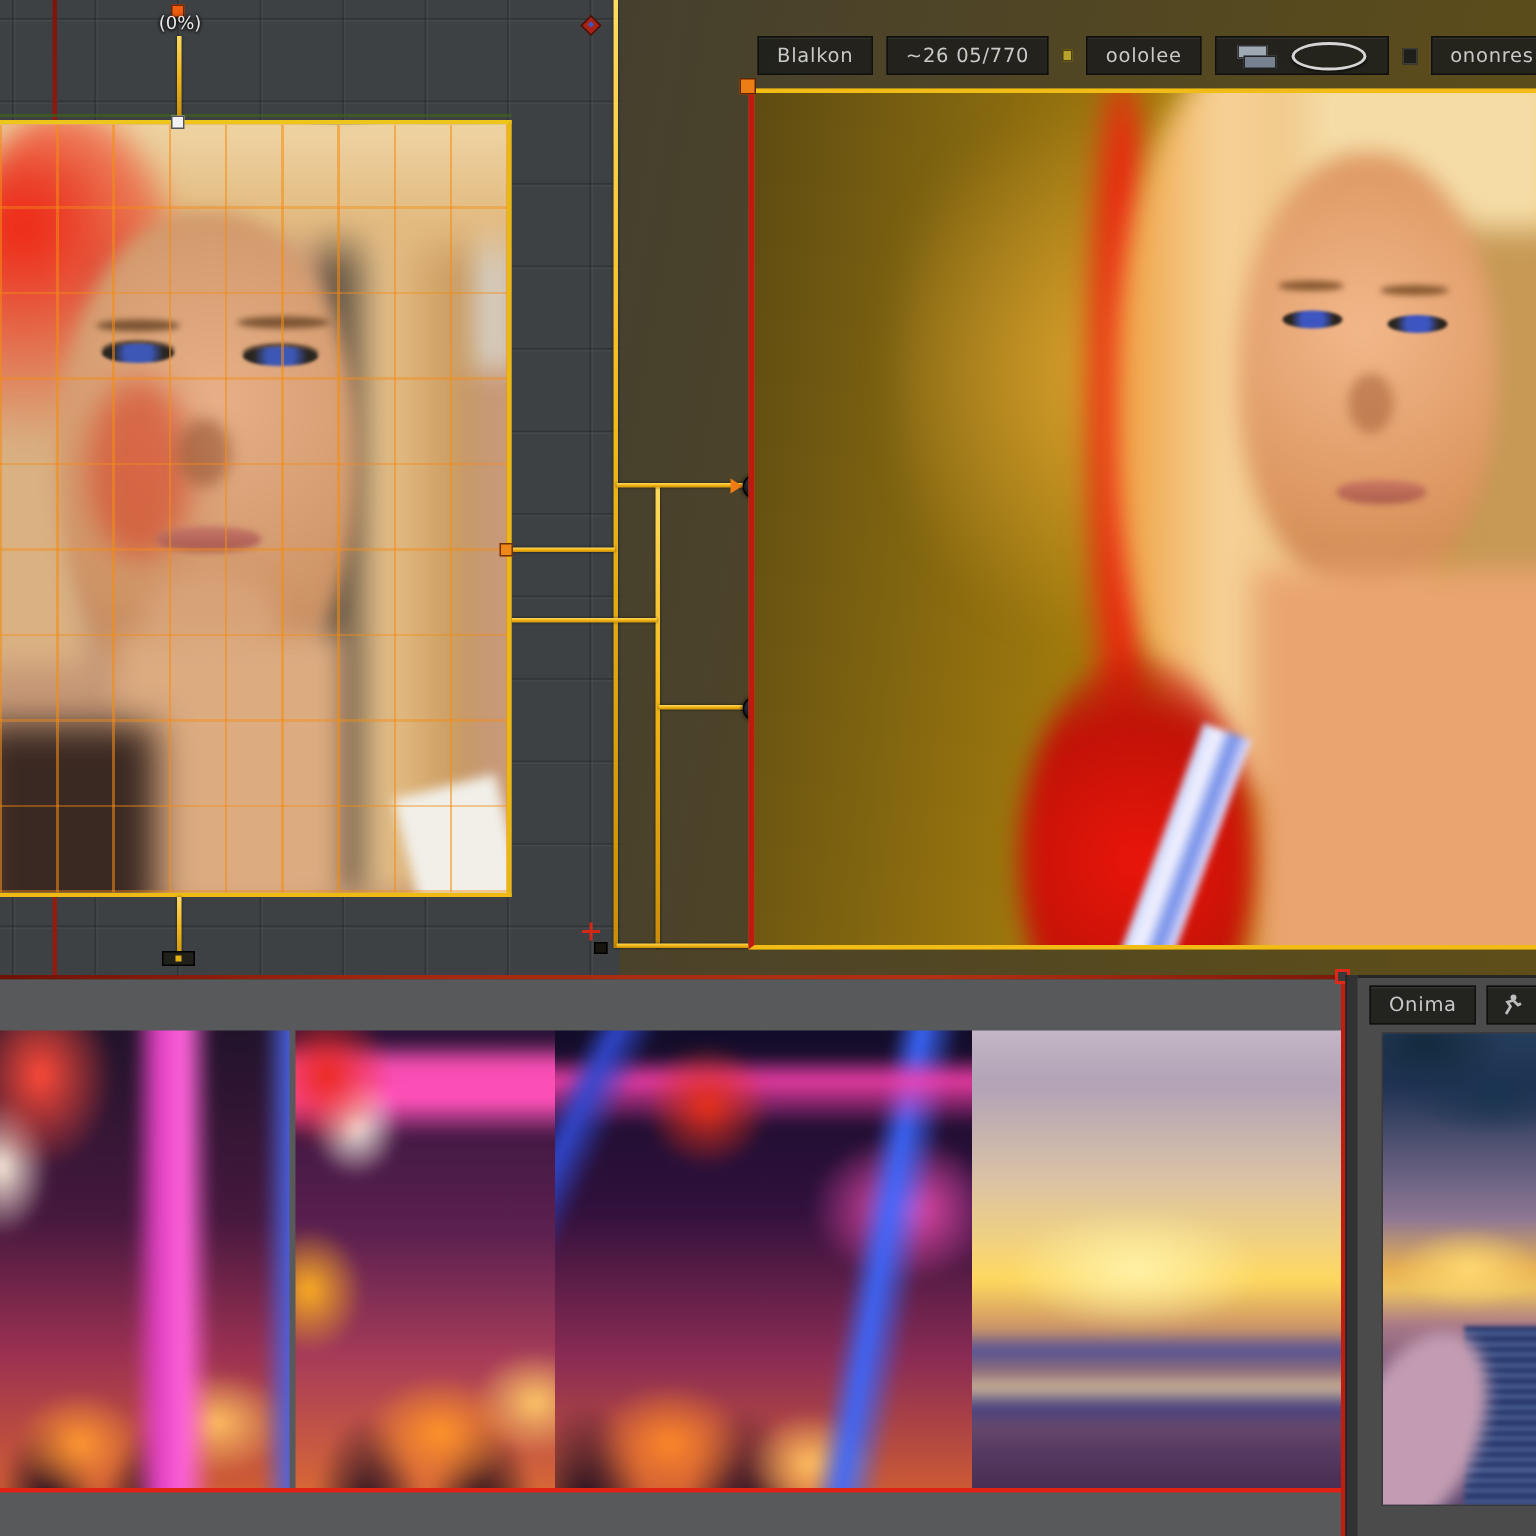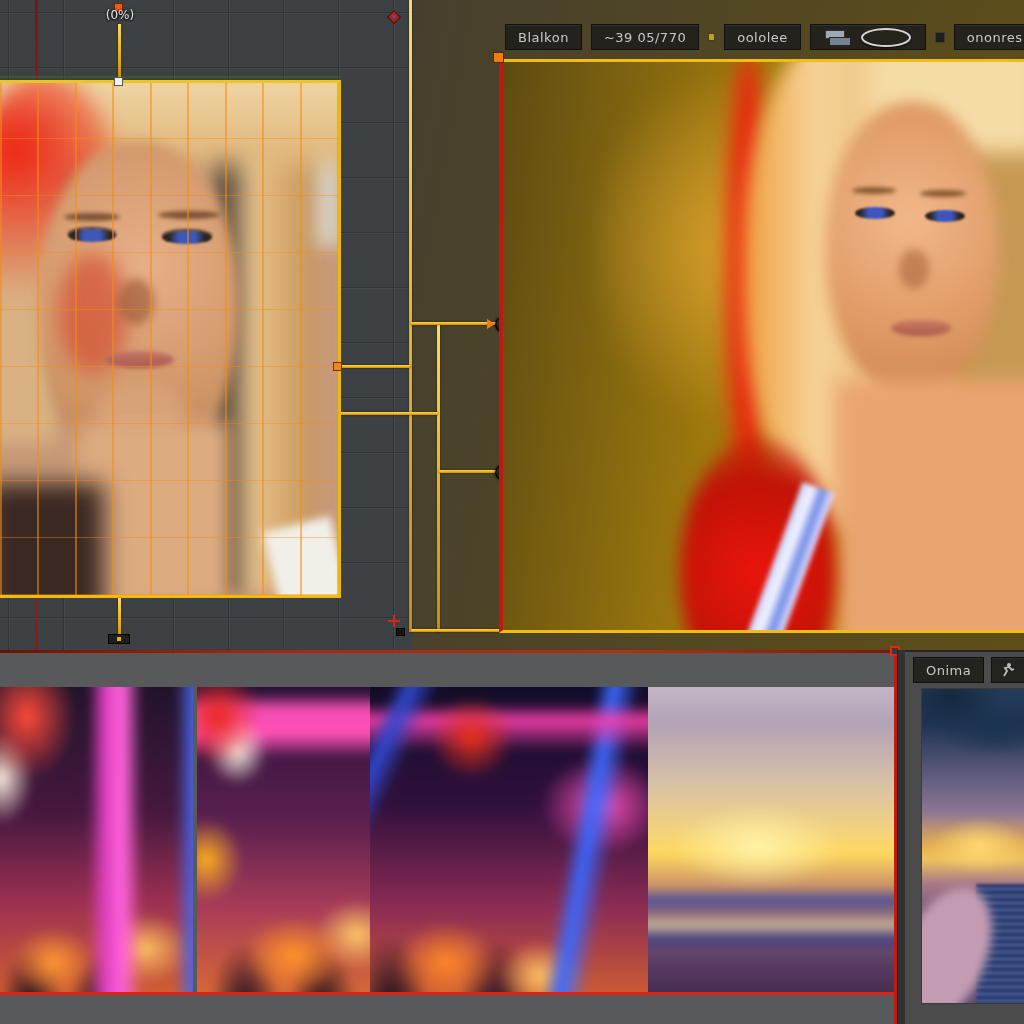--- a/index.html
+++ b/index.html
@@ -282,21 +282,21 @@
       <div id="rp-shoulder-red" class="rp"></div>
       <div id="rp-strap" class="rp"></div>
     </div>
     <div id="rp-corner-handle" class="abs sq"></div>
 
     <div id="toolbar" class="abs">
       <div class="tseg">
         <span class="label-text">Blalkon</span>
       </div>
       <div class="tseg">
-        <span class="label-text">~39 05/770</span>
+        <span class="label-text">~26 05/770</span>
       </div>
       <div class="tdot"></div>
       <div class="tseg">
         <span class="label-text">oololee</span>
       </div>
       <div class="tseg" id="icon-seg">
         <span id="layers-icon">
             <span class="l1"></span>
             <span class="l2"></span>
           </span>

